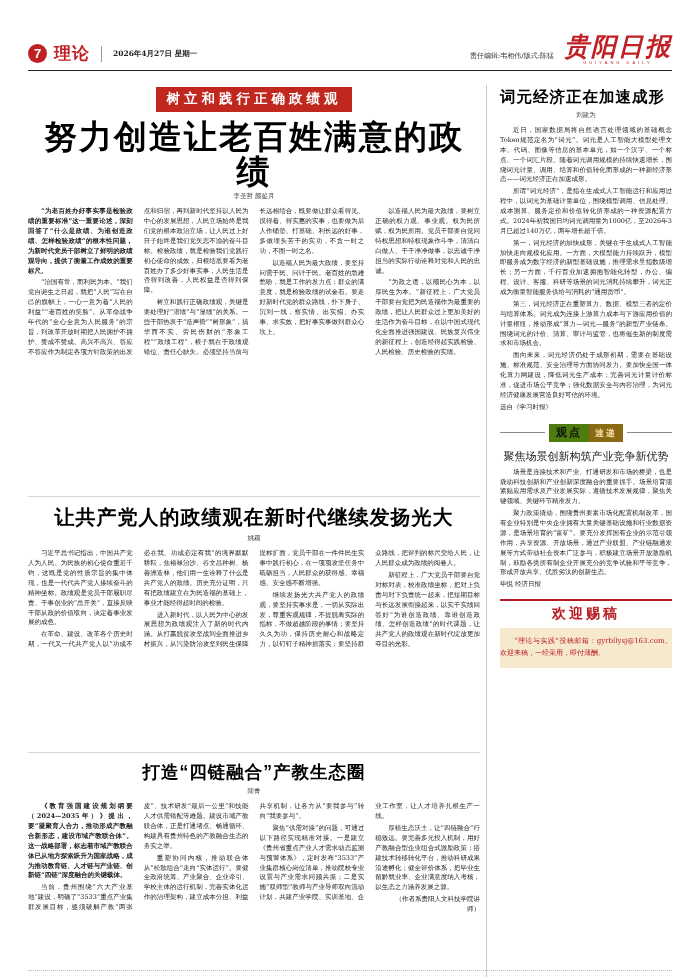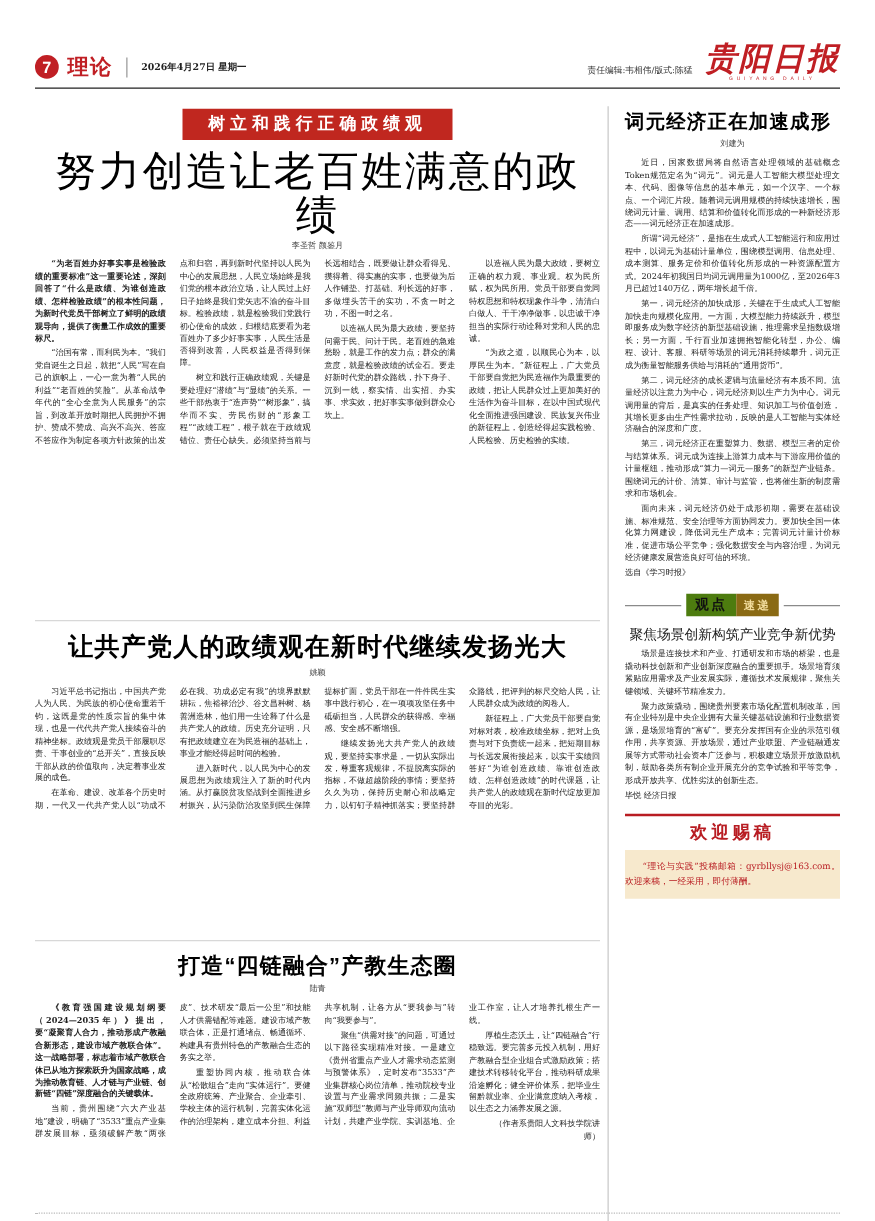--- a/index.html
+++ b/index.html
@@ -27,22 +27,22 @@
 
   
   .body-txt { font-size:6.5px; line-height:1.52; text-align:justify; color:#1c1c1c; }
   .body-txt p { text-indent:13px; margin-bottom:2px; }
   .body-txt p.lead { font-weight:bold; }
   .tiny-author { text-align:center; font-size:6.5px; color:#444; margin:3px 0 6px 0; }
   .src-line { font-size:6.5px; margin-top:2px; }
   .hsep { border:none; border-top:1px solid #d8d8d8; margin:7px 0; }
 
   
-  .kicker { display:block; width:216px; margin:2px auto 8px auto; background:#c0271f; color:#fff; text-align:center; font-weight:bold; font-size:13.5px; letter-spacing:4px; padding:3px 0 4px 0; font-family:Liberation Serif, serif; }
-  .main-title { text-align:center; font-size:33px; font-weight:400; letter-spacing:2px; font-family:"Liberation Sans",sans-serif; color:#000; line-height:1.05; }
+  .kicker { display:block; width:196px; margin:2px auto 8px auto; background:#c0271f; color:#fff; text-align:center; font-weight:bold; font-size:13.5px; letter-spacing:4px; padding:3px 0 4px 0; font-family:Liberation Serif, serif; }
+  .main-title { text-align:center; font-size:33px; font-weight:700; letter-spacing:2px; font-family:"Liberation Sans",sans-serif; color:#000; line-height:1.05; }
   .cols4 { column-count:4; column-gap:11px; }
   .top-body { height:282px; overflow:hidden; margin-top:6px; }
 
   
   .mid-title { text-align:center; font-size:20px; font-weight:900; font-family:"Liberation Sans",sans-serif; letter-spacing:1px; color:#000; margin-top:2px; }
   .mid-body { height:196px; overflow:hidden; }
 
   
   .bot-title { text-align:center; font-size:17.5px; font-weight:900; font-family:"Liberation Sans",sans-serif; letter-spacing:1px; color:#000; }
   .bot-body { height:218px; overflow:hidden; }
@@ -144,21 +144,20 @@
 
     <div class="rcol">
 
       <div>
         <div class="tok-title">词元经济正在加速成形</div>
         <div class="tiny-author">刘建为</div>
         <div class="body-txt tok-body">
           <p>近日，国家数据局将自然语言处理领域的基础概念Token规范定名为“词元”。词元是人工智能大模型处理文本、代码、图像等信息的基本单元，如一个汉字、一个标点、一个词汇片段。随着词元调用规模的持续快速增长，围绕词元计量、调用、结算和价值转化而形成的一种新经济形态——词元经济正在加速成形。</p>
           <p>所谓“词元经济”，是指在生成式人工智能运行和应用过程中，以词元为基础计量单位，围绕模型调用、信息处理、成本测算、服务定价和价值转化所形成的一种资源配置方式。2024年初我国日均词元调用量为1000亿，至2026年3月已超过140万亿，两年增长超千倍。</p>
           <p>第一，词元经济的加快成形，关键在于生成式人工智能加快走向规模化应用。一方面，大模型能力持续跃升，模型即服务成为数字经济的新型基础设施，推理需求呈指数级增长；另一方面，千行百业加速拥抱智能化转型，办公、编程、设计、客服、科研等场景的词元消耗持续攀升，词元正成为衡量智能服务供给与消耗的“通用货币”。</p>
-          <p>第二，词元经济的成长逻辑与流量经济有本质不同。流量经济以注意力为中心，词元经济则以生产力为中心。词元调用量的背后，是真实的任务处理、知识加工与价值创造，其增长更多由生产性需求拉动，反映的是人工智能与实体经济融合的深度和广度。</p>
           <p>第三，词元经济正在重塑算力、数据、模型三者的定价与结算体系。词元成为连接上游算力成本与下游应用价值的计量枢纽，推动形成“算力—词元—服务”的新型产业链条。围绕词元的计价、清算、审计与监管，也将催生新的制度需求和市场机会。</p>
           <p>面向未来，词元经济仍处于成形初期，需要在基础设施、标准规范、安全治理等方面协同发力。要加快全国一体化算力网建设，降低词元生产成本；完善词元计量计价标准，促进市场公平竞争；强化数据安全与内容治理，为词元经济健康发展营造良好可信的环境。</p>
         </div>
         <div class="src-line">选自《学习时报》</div>
       </div>
 
       <div class="op-banner">
         <div class="ln"></div>
         <div class="op-tags">
           <div class="op-tag1">观点</div>

